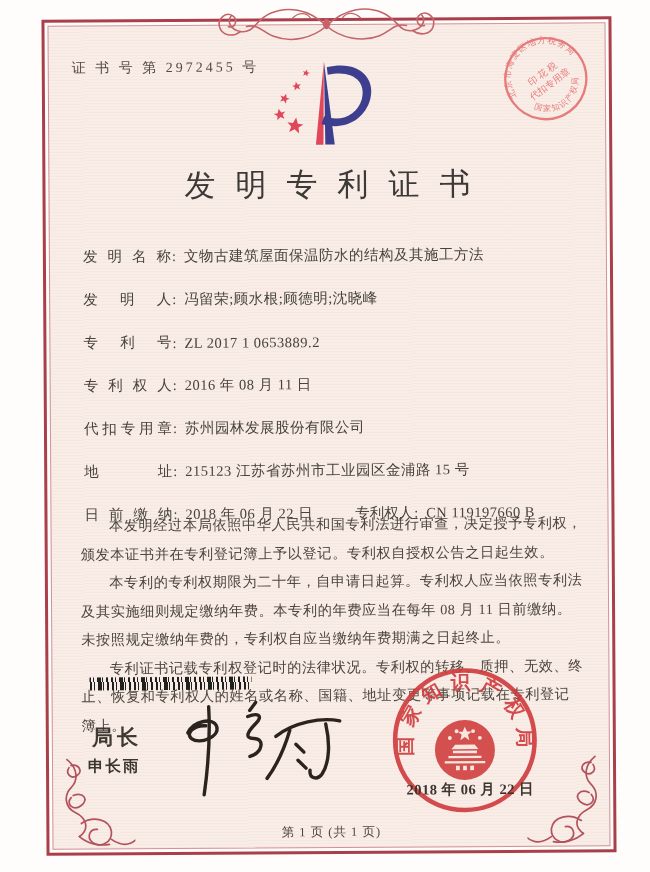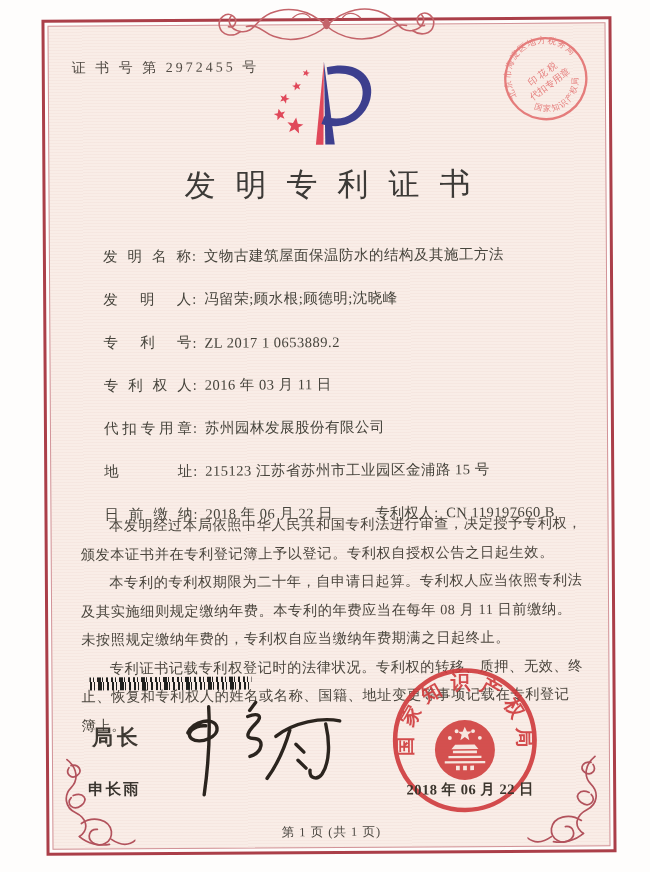--- a/index.html
+++ b/index.html
@@ -31,42 +31,42 @@
   .logo{position:absolute;left:50%;top:38px;transform:translateX(-50%);z-index:5;}
   .title{
     position:absolute;left:0;right:0;top:146px;z-index:5;
     text-align:center;font-size:31px;color:#3c3a37;font-weight:500;
     letter-spacing:20px;text-indent:20px;
   }
   .fields{position:absolute;left:40px;top:228px;width:505px;z-index:5;}
   .frow{margin-bottom:24px;font-size:14.5px;color:#46443c;font-weight:500;white-space:nowrap;}
   .flabel{
     display:inline-block;width:88px;vertical-align:bottom;
-    text-align:justify;text-align-last:justify;margin-left:20px;
+    text-align:justify;text-align-last:justify;
   }
   .fcolon{display:inline-block;margin:0 8px 0 1px;}
   .fvalue{letter-spacing:0.5px;}
   .grow{display:flex;}
   .gpair2{margin-left:42px;}
   .paras{
     position:absolute;left:36px;top:492px;width:502px;z-index:5;
     font-size:14.2px;line-height:28.5px;color:#4b463e;letter-spacing:0.6px;
   }
   .paras p{margin:0;text-indent:2em;}
   .barcode{
     position:absolute;left:44px;top:658px;width:162px;height:13px;z-index:5;
     background:repeating-linear-gradient(90deg,
       #20201e 0 2px,#f9ede700 2px 4px,
       #20201e 4px 5px,#f9ede700 5px 8px,
       #20201e 8px 12px,#f9ede700 12px 13px,
       #20201e 13px 14px,#f9ede700 14px 17px,
       #20201e 17px 19px,#f9ede700 19px 22px);
   }
   .sign-title{position:absolute;left:46px;top:704px;z-index:5;font-size:21px;color:#3e3933;letter-spacing:4px;font-weight:600;font-family:"Liberation Sans","DejaVu Sans",sans-serif;}
-  .sign-name{position:absolute;left:42px;top:737px;z-index:5;font-size:15.5px;color:#3a352f;letter-spacing:2px;font-weight:600;font-family:"Liberation Sans","DejaVu Sans",sans-serif;margin-top:23px;}
+  .sign-name{position:absolute;left:42px;top:737px;z-index:5;font-size:15.5px;color:#3a352f;letter-spacing:2px;font-weight:600;font-family:"Liberation Sans","DejaVu Sans",sans-serif;}
   .signature{position:absolute;left:118px;top:672px;z-index:6;}
   .seal{position:absolute;left:344px;top:648px;z-index:5;opacity:0.9;}
   .seal-date{
     position:absolute;left:356px;top:763px;width:136px;z-index:7;
     text-align:center;font-size:14.5px;font-weight:600;color:#3b352d;letter-spacing:0.5px;
     white-space:nowrap;
   }
   .corner-stamp{position:absolute;left:450px;top:8px;z-index:6;transform:rotate(-36deg);opacity:0.85;}
   .footer{
     position:absolute;left:0;right:0;top:806px;z-index:5;
@@ -139,21 +139,21 @@
     <div class="frow">
       <span class="flabel">发明名称</span><span class="fcolon">:</span><span class="fvalue">文物古建筑屋面保温防水的结构及其施工方法</span>
     </div>
     <div class="frow">
       <span class="flabel">发明人</span><span class="fcolon">:</span><span class="fvalue">冯留荣;顾水根;顾德明;沈晓峰</span>
     </div>
     <div class="frow">
       <span class="flabel">专利号</span><span class="fcolon">:</span><span class="fvalue">ZL 2017 1 0653889.2</span>
     </div>
     <div class="frow">
-      <span class="flabel">专利权人</span><span class="fcolon">:</span><span class="fvalue">2016 年 03 月 11 日</span>
+      <span class="flabel">专利权人</span><span class="fcolon">:</span><span class="fvalue">2016 年 08 月 11 日</span>
     </div>
     <div class="frow">
       <span class="flabel">代扣专用章</span><span class="fcolon">:</span><span class="fvalue">苏州园林发展股份有限公司</span>
     </div>
     <div class="frow">
       <span class="flabel">地址</span><span class="fcolon">:</span><span class="fvalue">215123 江苏省苏州市工业园区金浦路 15 号</span>
     </div>
     <div class="frow grow">
       <span>
         <span class="flabel">日前缴纳</span><span class="fcolon">:</span><span class="fvalue">2018 年 06 月 22 日</span>

